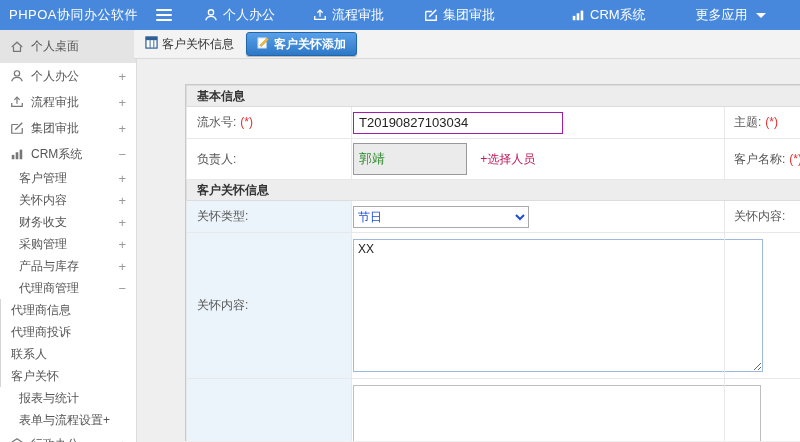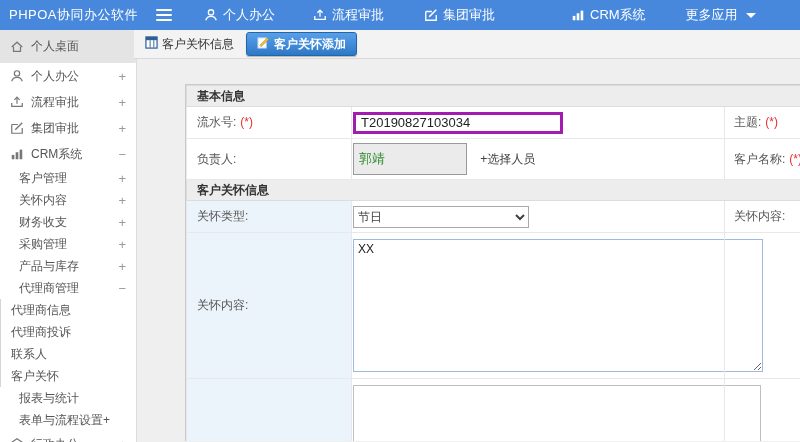--- a/index.html
+++ b/index.html
@@ -16,21 +16,21 @@
   }
   .brand { font-size:13px; font-weight:normal; padding-left:9px; width:146px; letter-spacing:.5px; }
   .hamburger { width:16px; height:12px; display:flex; flex-direction:column; justify-content:space-between; cursor:pointer; margin-left:10px; }
   .hamburger span { display:block; height:2px; background:#fff; border-radius:1px; }
   .nav { display:flex; align-items:center; }
   .nav-item { display:flex; align-items:center; gap:5px; font-size:13px; cursor:pointer; white-space:nowrap; }
   .nav-item:nth-child(1){ margin-left:32px; }
   .nav-item:nth-child(2){ margin-left:38px; }
   .nav-item:nth-child(3){ margin-left:40px; }
   .nav-item:nth-child(4){ margin-left:76px; }
-  .nav-item:nth-child(5){ margin-left:40px; }
+  .nav-item:nth-child(5){ margin-left:50px; }
   .nav-item svg { display:block; }
   .caret-down { width:0; height:0; border-left:5px solid transparent; border-right:5px solid transparent; border-top:5px solid #fff; margin-left:3px; }
   
   .sidebar {
     position:absolute; top:30px; left:0; width:137px; height:412px;
     background:#fff; border-right:1px solid #dcdcdc; color:#555; overflow:hidden;text-align:right;
   }
   .side-item { display:flex; align-items:center; padding:0 10px; cursor:pointer; }
   .side-item .lbl { white-space:nowrap; }
   .side-item .icon { margin-right:7px; display:flex; }
@@ -57,31 +57,31 @@
   .form-panel { position:absolute; left:51px; top:25px; width:702px; background:#fff; border:1px solid #c9c9c9; }
   table.form { border-collapse:collapse; width:700px; table-layout:fixed; }
   td { border:1px solid #e8e8e8; font-size:12px; color:#555; vertical-align:middle; }
   tr.sec-header td { background:#ededed; border-color:#dcdcdc; font-weight:bold; color:#333; height:21px; padding-left:10px; }
   td.label-cell { padding-left:10px; }
   td.rlabel-cell { padding-left:9px; }
   td.blue { background:#ecf4fb; }
   .req { color:#e53030; margin-left:4px; }
   .field-cell { padding:4px 0 4px 1px; }
   input.txt {
-    width:210px; height:22px; border:3px solid #a21caf; padding:1px 5px;
+    width:210px; height:22px; border:1px solid #a21caf; padding:1px 5px;
     font-size:13px; color:#222; font-family:"Liberation Sans",sans-serif; background:#fff;
   }
   input.ro {
     width:114px; height:24px; background:#ebebeb; border:1px solid #999;
     color:#2e8b2e; font-size:13px; padding:15px 5px;
   }
-  a.pick { color:#404040; text-decoration:none; margin-left:10px; font-size:12px; }
+  a.pick { color:#be185d; text-decoration:none; margin-left:10px; font-size:12px; }
   select.sel {
     width:176px; height:22px; border:1px solid #a9a9a9; background:#fff;
-    font-size:12px; color:#404040; font-family:"Liberation Sans",sans-serif;
+    font-size:12px; color:#1d4ed8; font-family:"Liberation Sans",sans-serif;
   }
   textarea { display:block; font-family:"Liberation Sans",sans-serif; font-size:12px; color:#222; padding:2px 4px; }
   textarea.t1 { width:410px; height:133px; border:1px solid #9fb9dd; margin:2px 0; resize:both; }
   textarea.t2 { width:408px; height:104px; border:1px solid #bfbfbf; margin:2px 0; resize:both; }
 </style>
 </head>
 <body>
 
 <div class="topbar">
   <div class="brand">PHPOA协同办公软件</div>

